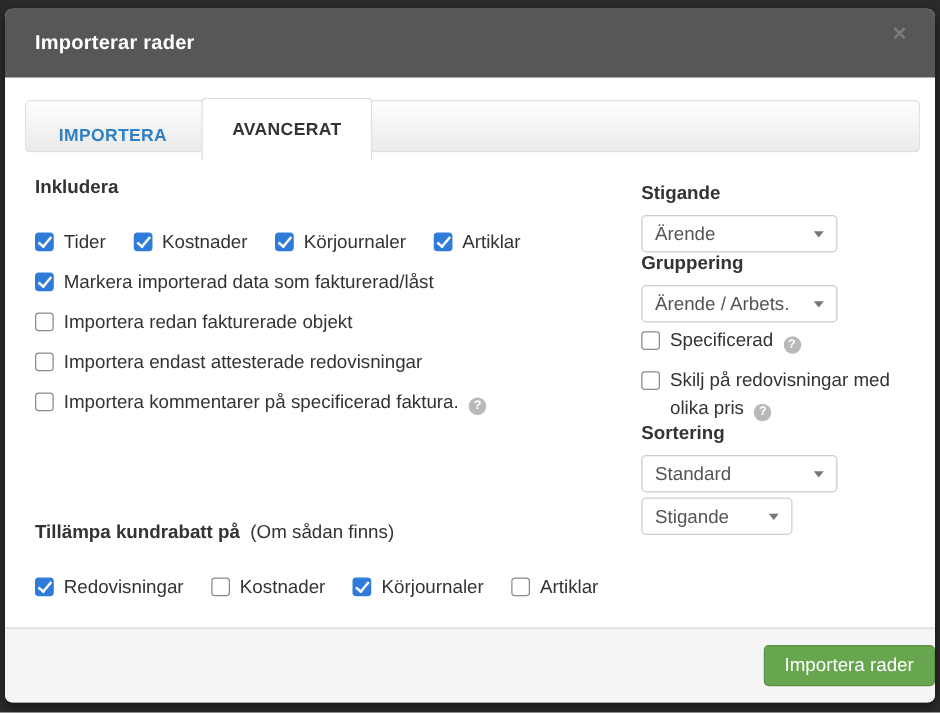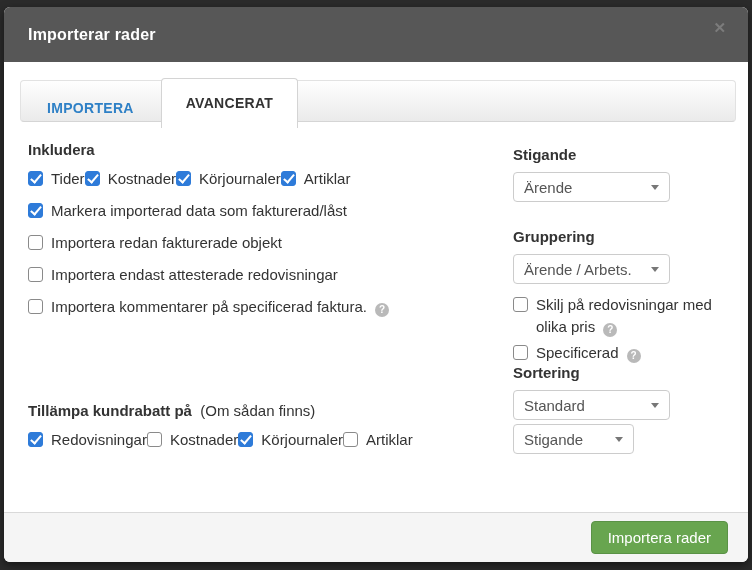--- a/index.html
+++ b/index.html
@@ -40,21 +40,21 @@
     color:#333; background:#fff; border:1px solid #d4d4d4; border-bottom:0;
     border-radius:4px 4px 0 0; padding:16px 24px 17px 24px; position:relative; z-index:2;
   }
 
   
   .content { display:grid; grid-template-columns:461px 1fr; column-gap:24px; padding:14px 10px 0 24px; }
   .sec-heading { font-size:15px; font-weight:bold; color:#333; }
   .note { font-weight:normal; color:#333; }
 
   
-  .cb-row { display:flex; margin-top:12px; }
+  .cb-row { display:flex; gap:22px; margin-top:27px; }
   .cb-item { display:flex; align-items:flex-start; gap:8px; cursor:pointer; }
   .cb-stack .cb-item { margin-top:12px; }
   .cb {
     flex:0 0 auto; width:15px; height:15px; margin-top:1px; background:#fff;
     border:1px solid #8a8a8a; border-radius:3px; position:relative;
   }
   .cb.checked { background: var(--accent-blue, #2e7bd9); border-color: var(--accent-blue, #2e7bd9); }
   .cb.checked::after {
     content:""; position:absolute; left:4px; top:0px; width:4px; height:9px;
     border-right:2px solid #fff; border-bottom:2px solid #fff; transform:rotate(40deg);
@@ -76,30 +76,30 @@
   .select.narrow { width:121px; }
   .select-value { font-size:15px; color:#555; white-space:nowrap; overflow:hidden; }
   .caret {
     margin-left:auto; width:0; height:0;
     border-left:4px solid transparent; border-right:4px solid transparent;
     border-top:5px solid #777;
   }
 
   .discount-heading { margin-top:84px; }
   .right-col { padding-top:5px; }
-  .mt26 { margin-top:26px; }
+  .mt26 { }
   .mt22 { }
   .mt6 { margin-top:6px; }
   .mt4 { margin-top:4px; }
 
   
   .modal-footer {
-    position:absolute; left:0; right:0; bottom:0; height:50px;
+    position:absolute; left:0; right:0; bottom:0; height:60px;
     background:#f5f5f5; border-top:1px solid #d9d9d9;
-    display:flex; align-items:center; justify-content:flex-end; padding-right:20px;
+    display:flex; align-items:center; justify-content:flex-end; 
   }
   .submit-btn {
     background: var(--button-green, #68a54f); border:1px solid #5a9246; border-radius:4px;
     color:#fff; font-size:15px; font-family:"Liberation Sans", sans-serif;
     height:33px; padding:0 16px; cursor:pointer;
   }
 </style>
 </head>
 <body>
 
@@ -193,30 +193,30 @@
           <span class="select-value">Ärende</span>
           <span class="caret"></span>
         </div>
 
         <div class="sec-heading mt26">Gruppering</div>
         <div class="select">
           <span class="select-value">Ärende / Arbets...</span>
           <span class="caret"></span>
         </div>
 
+        <label class="cb-item mt6">
+          <span class="cb"></span>
+          <span class="cb-label"><span>Specificerad</span><span class="help">?</span></span>
+        </label>
+
         <label class="cb-item" style="margin-top:12px;">
           <span class="cb"></span>
           <span class="cb-label wrap-label"><span>Skilj på redovisningar med olika pris</span><span class="help">?</span></span>
         </label>
 
-        <label class="cb-item mt6">
-          <span class="cb"></span>
-          <span class="cb-label"><span>Specificerad</span><span class="help">?</span></span>
-        </label>
-
         <div class="sec-heading mt22">Sortering</div>
         <div class="select">
           <span class="select-value">Standard</span>
           <span class="caret"></span>
         </div>
         <div class="select narrow mt4">
           <span class="select-value">Stigande</span>
           <span class="caret"></span>
         </div>
       </div>

